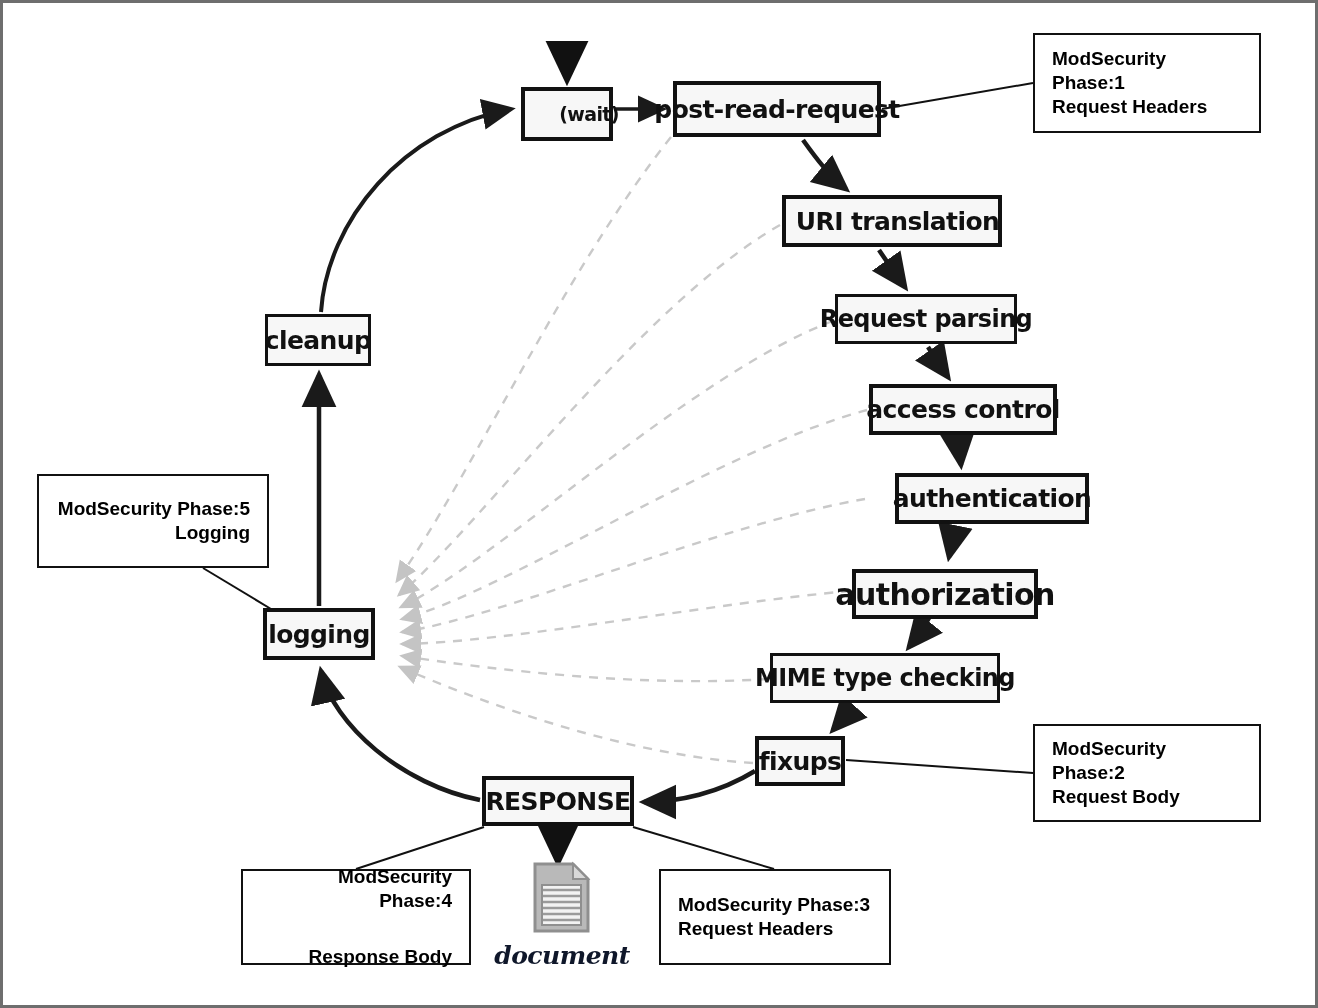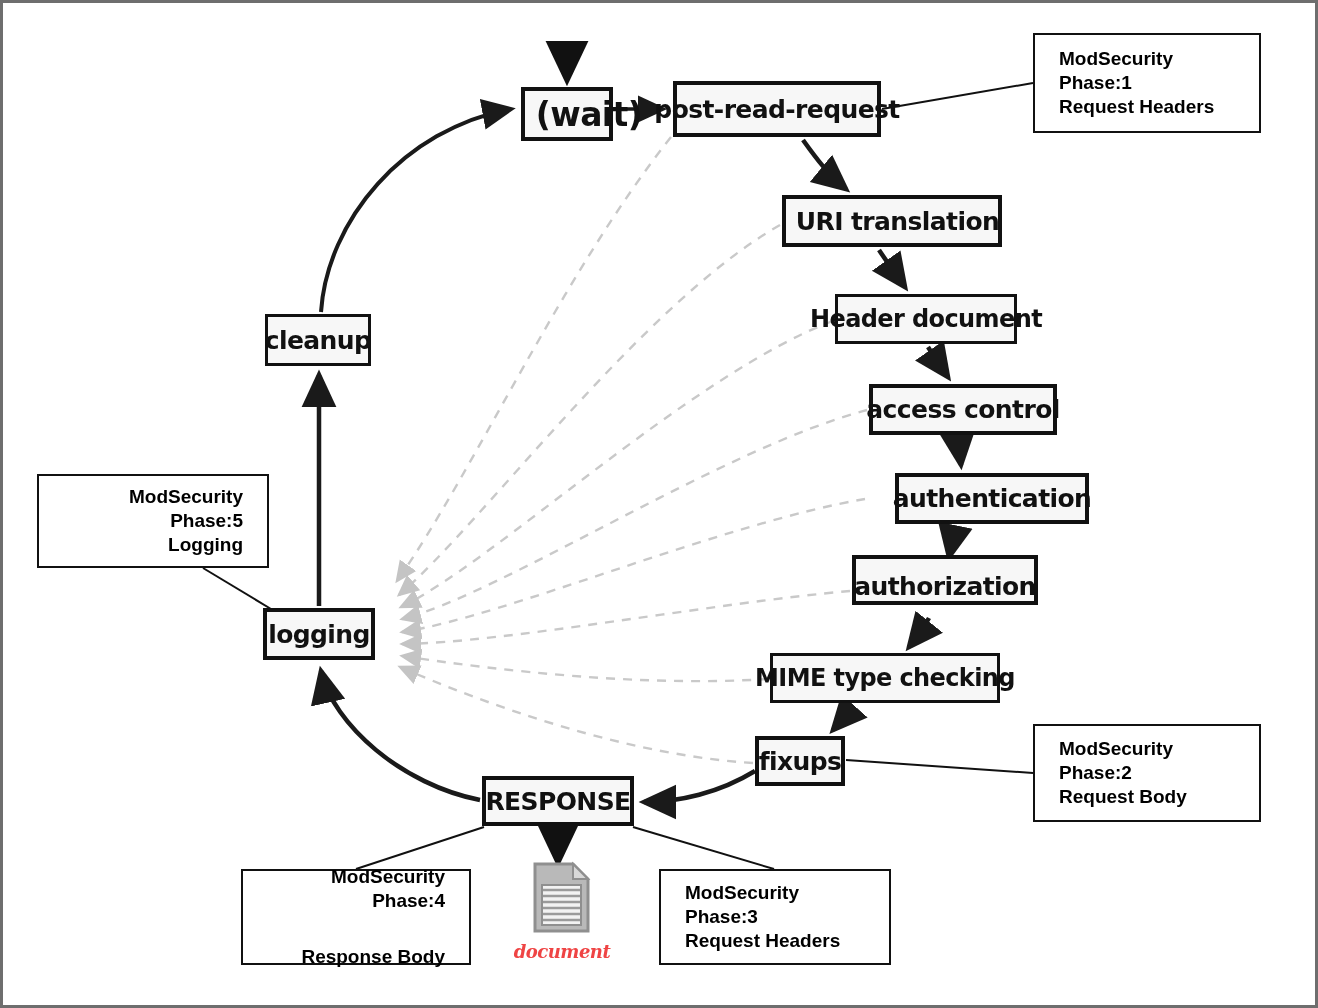--- a/index.html
+++ b/index.html
@@ -51,40 +51,40 @@
     background: #ffffff;
     border: 2px solid #111111;
     color: #000000;
     font-family: "Liberation Sans", sans-serif;
     font-weight: bold;
     font-size: 19px;
     line-height: 1.25;
     display: flex;
     flex-direction: column;
     justify-content: center;
-    padding: 0 24px;
+    padding: 0 17px;
     z-index: 5;
   }
   .callout.align-right { text-align: right; }
   .callout.align-left  { text-align: left; }
   
   #doc-icon-wrap {
     position: absolute;
     z-index: 4;
     display: flex;
     flex-direction: column;
     align-items: center;
   }
   #doc-label {
     margin-top: 4px;
     font-family: "DejaVu Serif", serif;
     font-style: italic;
     font-weight: bold;
-    font-size: 18px;
-    color: #ef4444;
+    font-size: 25px;
+    color: #0f172a;
     letter-spacing: -0.5px;
   }
 </style>
 </head>
 <body>
 
 <div id="canvas">
 
   <svg id="wires" viewBox="0 0 1318 1008" xmlns="http://www.w3.org/2000/svg">
     <defs>
@@ -143,39 +143,39 @@
 
     <g fill="none" stroke="#111111" stroke-width="2">
       <line x1="1030" y1="80" x2="879" y2="106"></line>
       <line x1="200" y1="565" x2="268" y2="606"></line>
       <line x1="1030" y1="770" x2="843" y2="757"></line>
       <line x1="353" y1="866" x2="481" y2="824"></line>
       <line x1="771" y1="866" x2="630" y2="824"></line>
     </g>
   </svg>
 
-  <div class="node" id="n-wait" style="left: 518px; top: 84px; width: 92px; height: 54px; font-size: 33px; padding-left: 44px;">
+  <div class="node" id="n-wait" style="left: 518px; top: 84px; width: 92px; height: 54px; font-size: 19px; padding-left: 44px;">
     <span>(wait)</span>
   </div>
   <div class="node" id="n-post-read" style="left: 670px; top: 78px; width: 208px; height: 56px; font-size: 25px;">
     <span>post-read-request</span>
   </div>
   <div class="node" id="n-uri" style="left: 779px; top: 192px; width: 220px; height: 52px; font-size: 25px; padding-left: 11px;">
     <span>URI translation</span>
   </div>
   <div class="node thin" id="n-header" style="left: 832px; top: 291px; width: 182px; height: 50px; font-size: 24px;">
-    <span>Header document</span>
+    <span>Request parsing</span>
   </div>
   <div class="node" id="n-access" style="left: 866px; top: 381px; width: 188px; height: 51px; font-size: 25px;">
     <span>access control</span>
   </div>
   <div class="node" id="n-authn" style="left: 864px; top: 470px; width: 194px; height: 51px; font-size: 25px; margin-left: 28px;">
     <span>authentication</span>
   </div>
-  <div class="node" id="n-authz" style="left: 849px; top: 552px; width: 186px; height: 50px; font-size: 25px; align-items: flex-end;">
+  <div class="node" id="n-authz" style="left: 849px; top: 566px; width: 186px; height: 50px; font-size: 30px;">
     <span>authorization</span>
   </div>
   <div class="node thin" id="n-mime" style="left: 767px; top: 650px; width: 230px; height: 50px; font-size: 24px;">
     <span>MIME type checking</span>
   </div>
   <div class="node" id="n-fixups" style="left: 752px; top: 733px; width: 90px; height: 50px; font-size: 25px;">
     <span>fixups</span>
   </div>
   <div class="node" id="n-response" style="left: 479px; top: 773px; width: 152px; height: 50px; font-size: 25px;">
     <span>RESPONSE</span>

